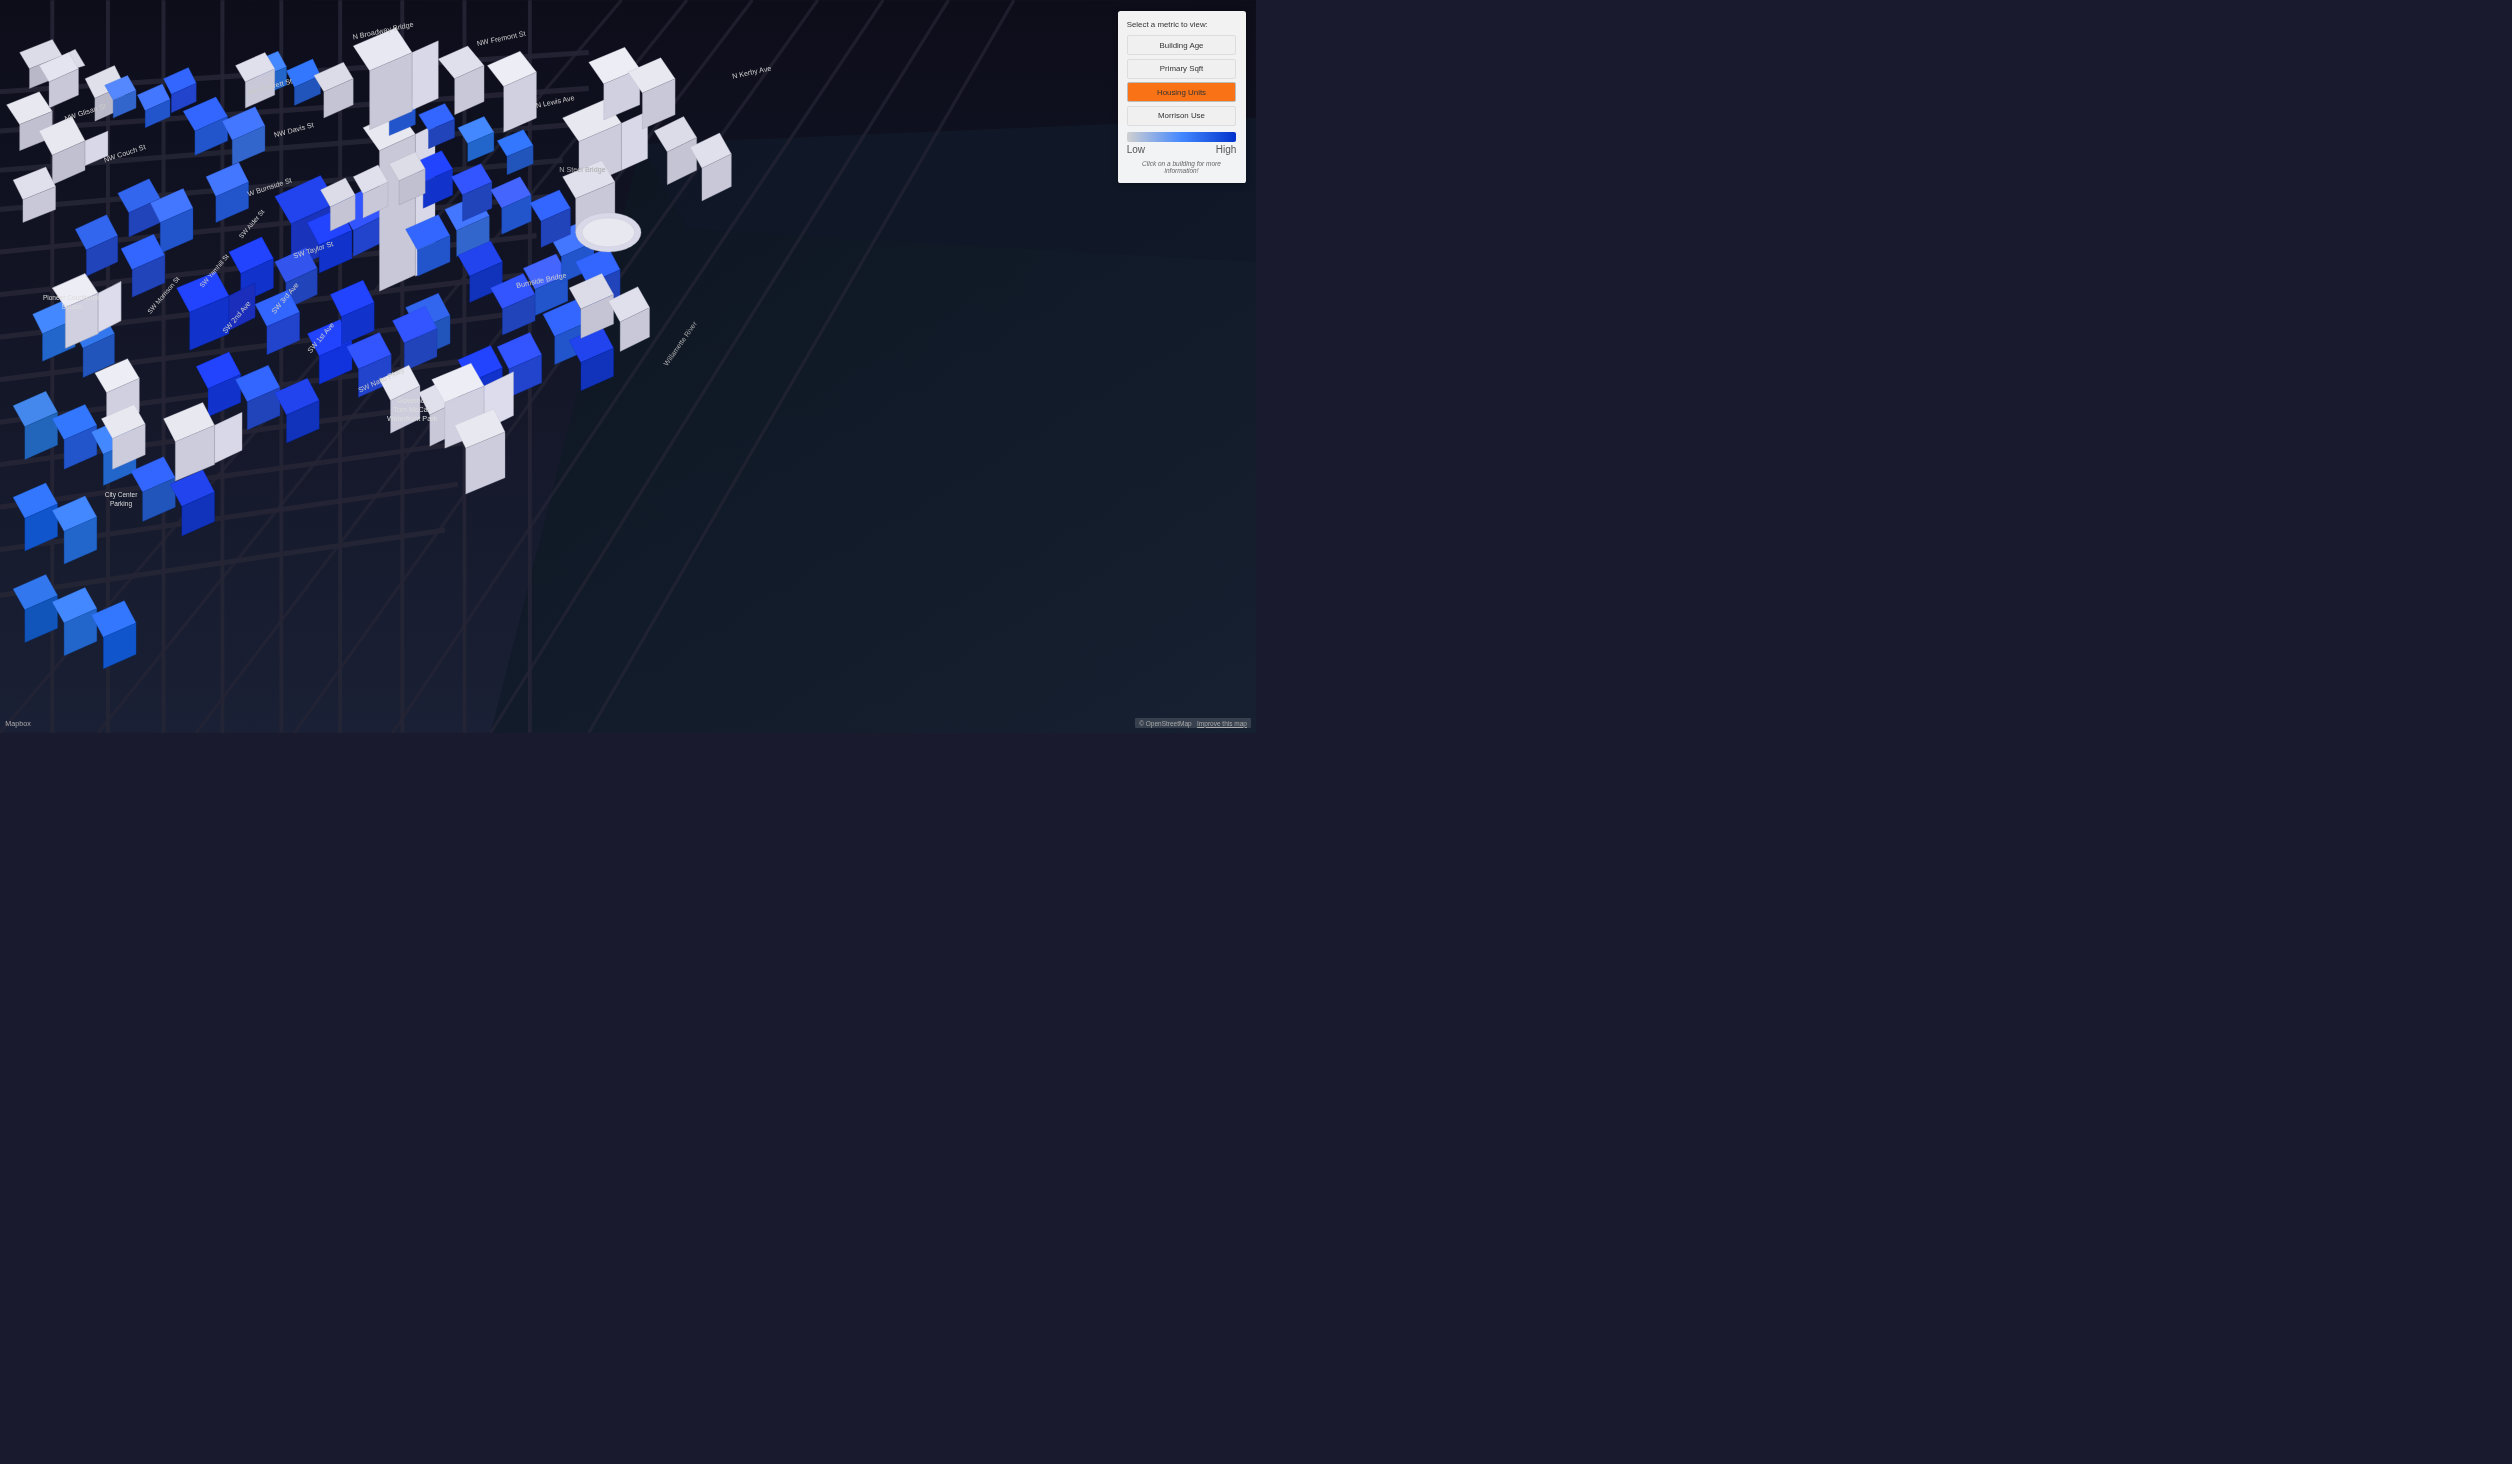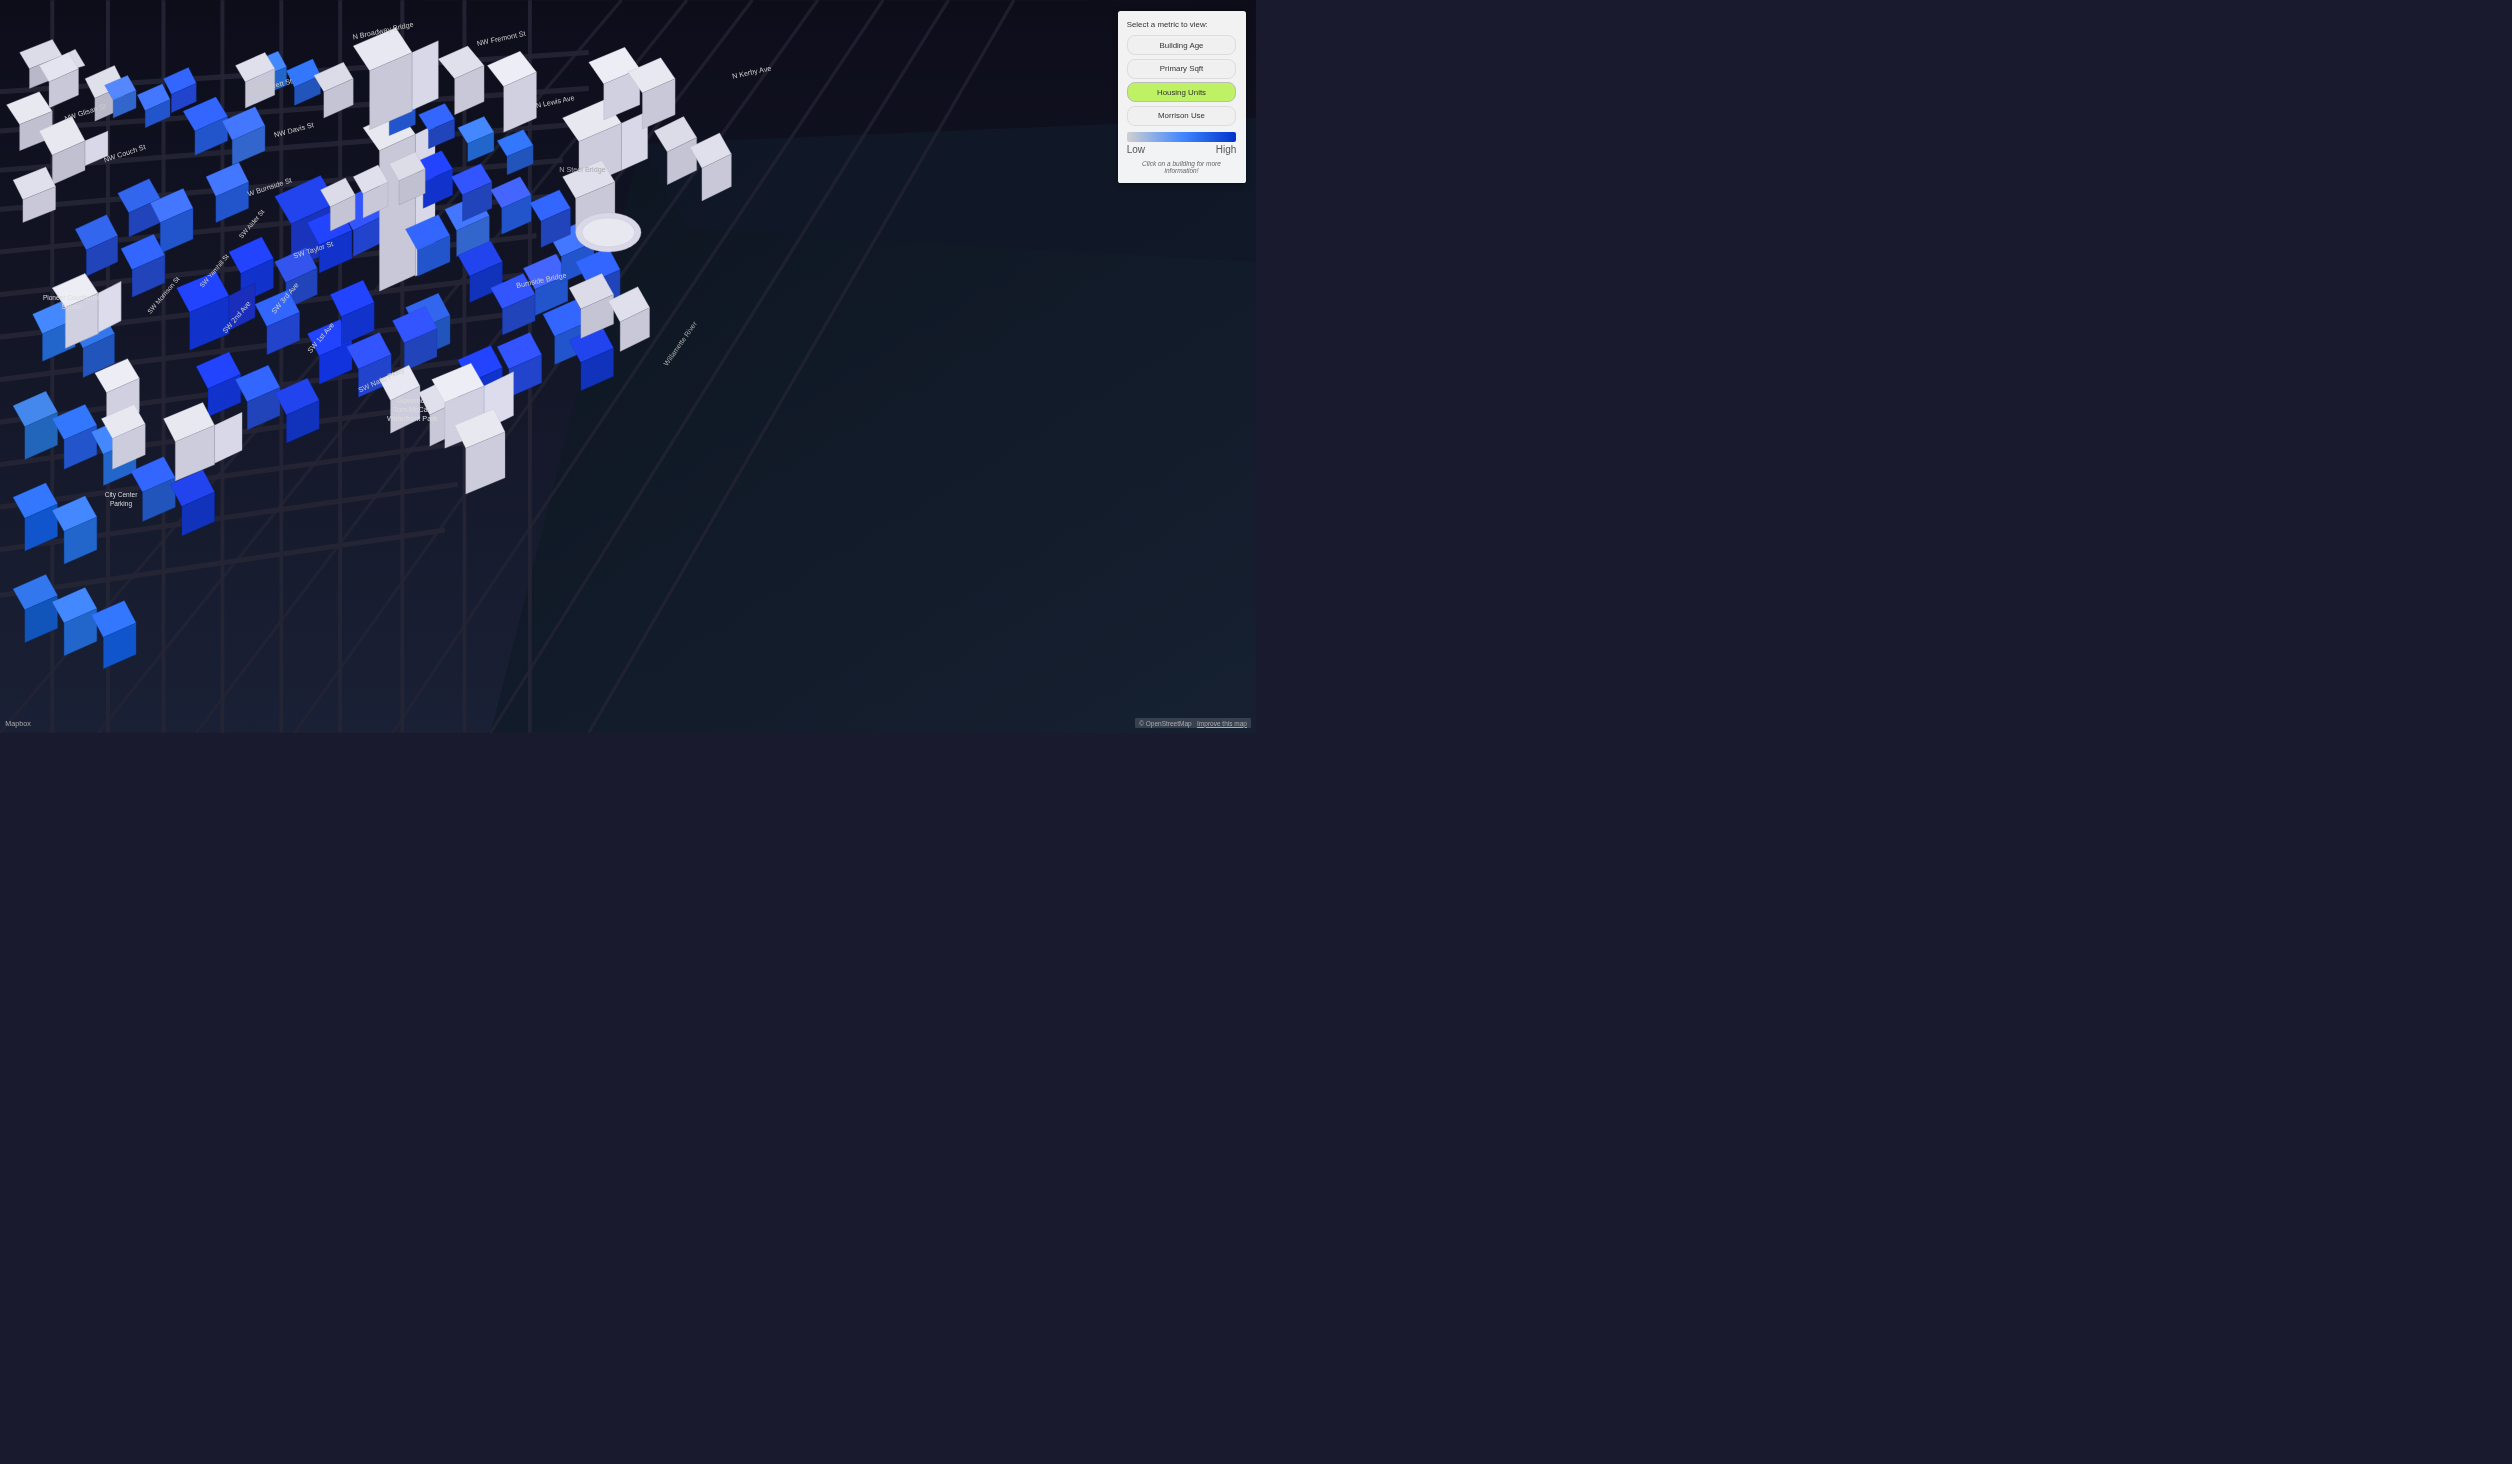--- a/index.html
+++ b/index.html
@@ -76,30 +76,30 @@
       font-weight: 500;
     }
 
     .metric-btn {
       display: block;
       width: 100%;
       padding: 4.6px 6.5px;
       margin-bottom: 3.3px;
       background: #f0f0f0;
       border: 0.7px solid #ddd;
-      border-radius: 8px;
+      border-radius: 2px;
       font-size: 7.9px;
       color: #333;
       cursor: pointer;
       text-align: center;
       transition: background 0.15s;
     }
 
     .metric-btn.active {
-      background: #bef264;
+      background: #f97316;
       border-color: #bbb;
     }
 
     #gradient-bar-container {
       margin-top: 6.5px;
       margin-bottom: 3.9px;
     }
 
     #gradient-bar {
       width: 100%;

